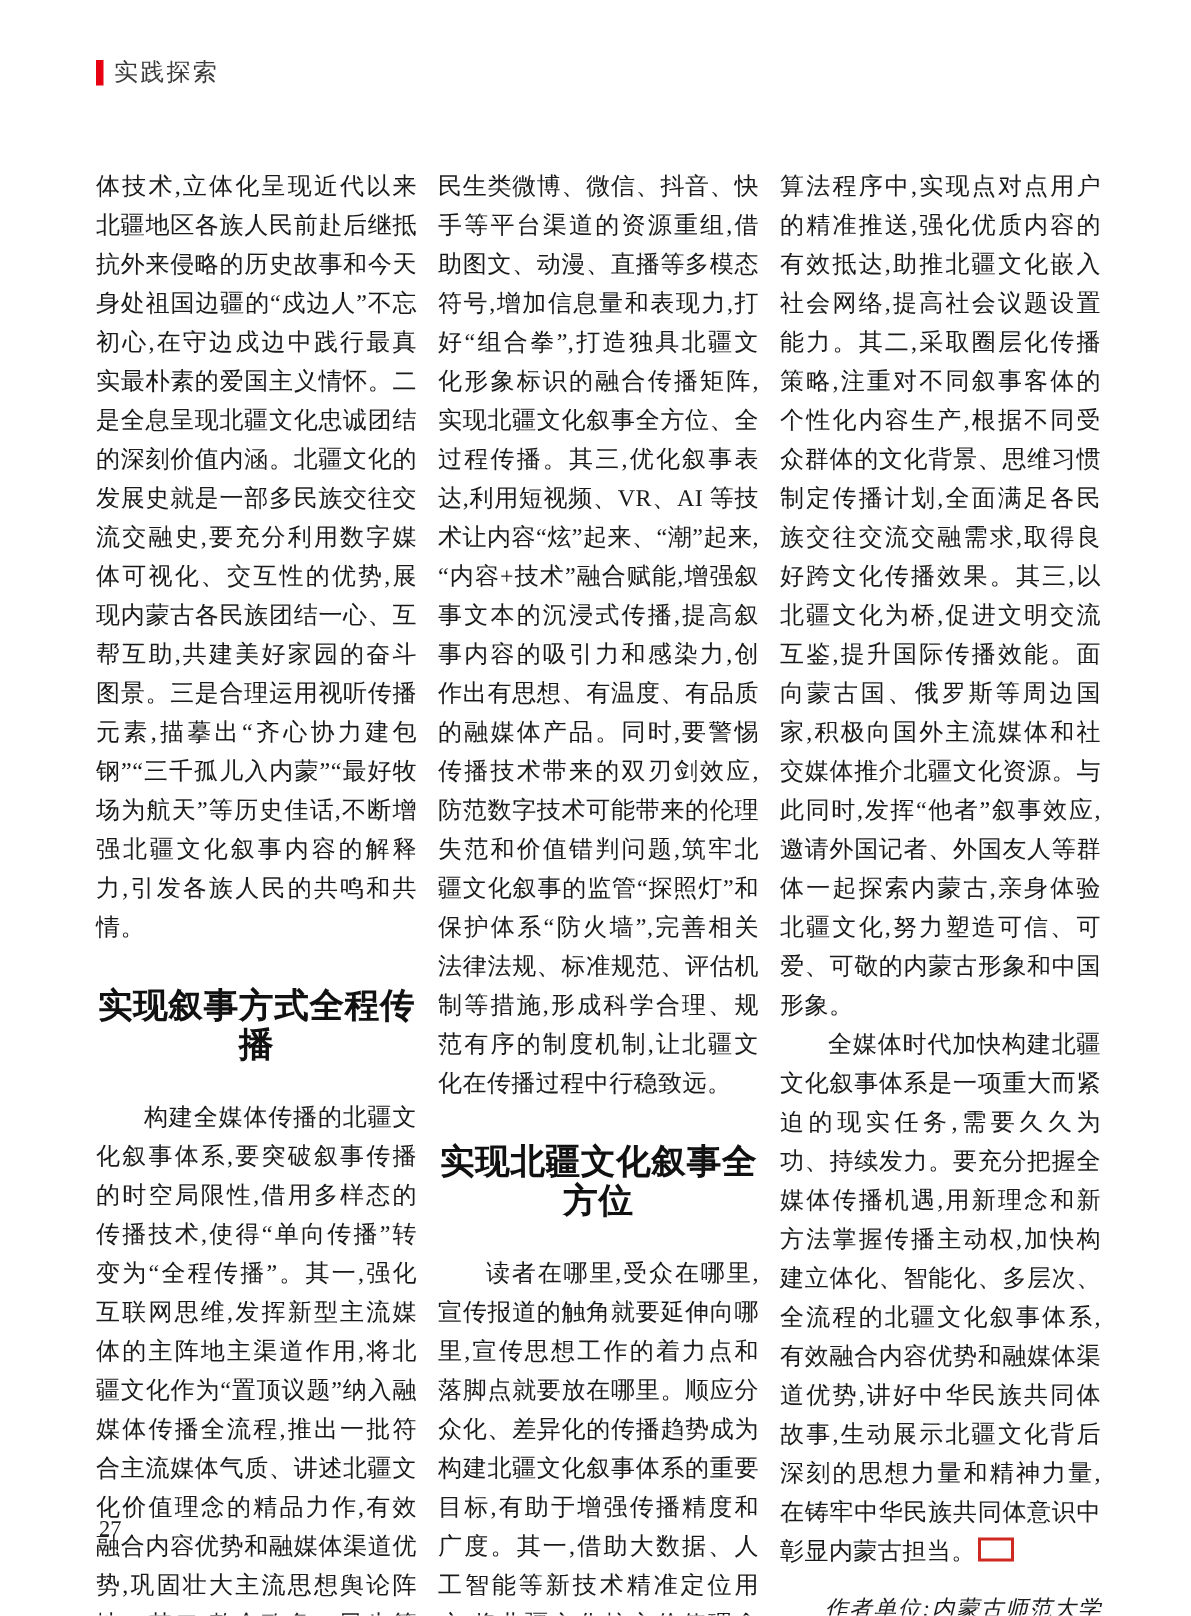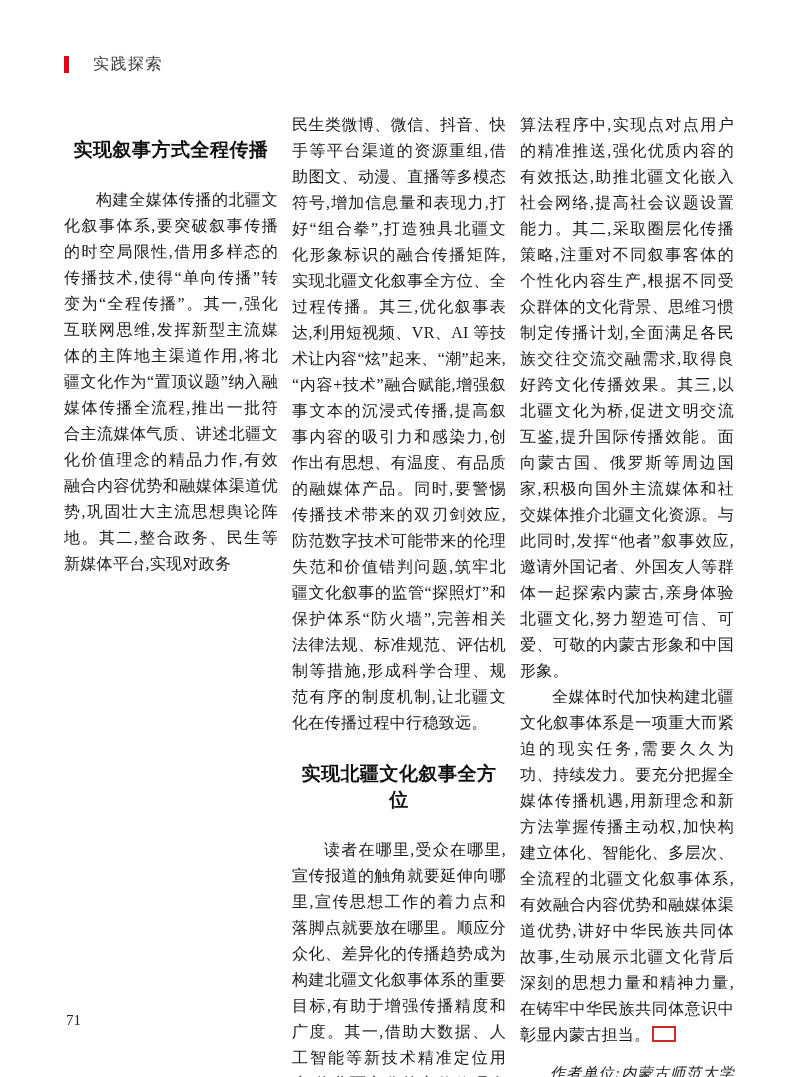--- a/index.html
+++ b/index.html
@@ -12,24 +12,24 @@
     height: 1077px;
     position: relative;
     font-family: "Liberation Serif", "DejaVu Serif", serif;
     color: #1a1a1a;
     overflow: hidden;
   }
   
   .running-head {
     position: absolute;
     left: 64px;
-    top: 54px;
+    top: 38px;
     display: flex;
     align-items: center;
-    gap: 24px;
+    gap: 7px;
   }
   .running-head .red-bar {
     width: 5px;
     height: 17px;
     background: #e60012;
   }
   .running-head .section-label {
     font-size: 16px;
     letter-spacing: 1.5px;
     color: #3a3a3a;
@@ -52,21 +52,21 @@
     text-justify: inter-ideograph;
     letter-spacing: 0.3px;
   }
   .para {
     margin: 0;
   }
   .para.indent {
     text-indent: 2em;
   }
   .col-heading {
-    font-size: 19px;
+    font-size: 23px;
     font-weight: bold;
     text-align: center;
     letter-spacing: 0.5px;
     color: #111;
     margin: 25px 0 24px 0;
     line-height: 26px;
     font-family: "Liberation Sans", "DejaVu Sans", sans-serif;
   }
   
   .end-mark {
@@ -111,20 +111,21 @@
 <body>
 
 <div class="running-head">
   <span class="red-bar"></span>
   <span class="section-label">实践探索</span>
 </div>
 
 <div class="article">
 
   <div class="col">
+    <p class="para">体技术,立体化呈现近代以来北疆地区各族人民前赴后继抵抗外来侵略的历史故事和今天身处祖国边疆的“戍边人”不忘初心,在守边戍边中践行最真实最朴素的爱国主义情怀。二是全息呈现北疆文化忠诚团结的深刻价值内涵。北疆文化的发展史就是一部多民族交往交流交融史,要充分利用数字媒体可视化、交互性的优势,展现内蒙古各民族团结一心、互帮互助,共建美好家园的奋斗图景。三是合理运用视听传播元素,描摹出“齐心协力建包钢”“三千孤儿入内蒙”“最好牧场为航天”等历史佳话,不断增强北疆文化叙事内容的解释力,引发各族人民的共鸣和共情。</p>
     <h2 class="col-heading">实现叙事方式全程传播</h2>
     <p class="para indent">构建全媒体传播的北疆文化叙事体系,要突破叙事传播的时空局限性,借用多样态的传播技术,使得“单向传播”转变为“全程传播”。其一,强化互联网思维,发挥新型主流媒体的主阵地主渠道作用,将北疆文化作为“置顶议题”纳入融媒体传播全流程,推出一批符合主流媒体气质、讲述北疆文化价值理念的精品力作,有效融合内容优势和融媒体渠道优势,巩固壮大主流思想舆论阵地。其二,整合政务、民生等新媒体平台,实现对政务</p>
   </div>
 
   <div class="col">
     <p class="para">民生类微博、微信、抖音、快手等平台渠道的资源重组,借助图文、动漫、直播等多模态符号,增加信息量和表现力,打好“组合拳”,打造独具北疆文化形象标识的融合传播矩阵,实现北疆文化叙事全方位、全过程传播。其三,优化叙事表达,利用短视频、VR、AI 等技术让内容“炫”起来、“潮”起来,“内容+技术”融合赋能,增强叙事文本的沉浸式传播,提高叙事内容的吸引力和感染力,创作出有思想、有温度、有品质的融媒体产品。同时,要警惕传播技术带来的双刃剑效应,防范数字技术可能带来的伦理失范和价值错判问题,筑牢北疆文化叙事的监管“探照灯”和保护体系“防火墙”,完善相关法律法规、标准规范、评估机制等措施,形成科学合理、规范有序的制度机制,让北疆文化在传播过程中行稳致远。</p>
     <h2 class="col-heading">实现北疆文化叙事全方位</h2>
     <p class="para indent">读者在哪里,受众在哪里,宣传报道的触角就要延伸向哪里,宣传思想工作的着力点和落脚点就要放在哪里。顺应分众化、差异化的传播趋势成为构建北疆文化叙事体系的重要目标,有助于增强传播精度和广度。其一,借助大数据、人工智能等新技术精准定位用户,将北疆文化核心价值理念纳入主流</p>
   </div>
 
@@ -132,13 +133,13 @@
     <p class="para">算法程序中,实现点对点用户的精准推送,强化优质内容的有效抵达,助推北疆文化嵌入社会网络,提高社会议题设置能力。其二,采取圈层化传播策略,注重对不同叙事客体的个性化内容生产,根据不同受众群体的文化背景、思维习惯制定传播计划,全面满足各民族交往交流交融需求,取得良好跨文化传播效果。其三,以北疆文化为桥,促进文明交流互鉴,提升国际传播效能。面向蒙古国、俄罗斯等周边国家,积极向国外主流媒体和社交媒体推介北疆文化资源。与此同时,发挥“他者”叙事效应,邀请外国记者、外国友人等群体一起探索内蒙古,亲身体验北疆文化,努力塑造可信、可爱、可敬的内蒙古形象和中国形象。</p>
     <p class="para indent"><span>全媒体时代加快构建北疆文化叙事体系是一项重大而紧迫的现实任务,需要久久为功、持续发力。要充分把握全媒体传播机遇,用新理念和新方法掌握传播主动权,加快构建立体化、智能化、多层次、全流程的北疆文化叙事体系,有效融合内容优势和融媒体渠道优势,讲好中华民族共同体故事,生动展示北疆文化背后深刻的思想力量和精神力量,在铸牢中华民族共同体意识中彰显内蒙古担当。</span><span class="end-mark">实践</span></p>
     <div class="author-block">
       <p class="author-line">作者单位:内蒙古师范大学新闻传播学院</p>
 
     </div>
   </div>
 
 </div>
 
-<div class="folio">71</div>
+<div class="folio">27</div>
 
 </body></html>

